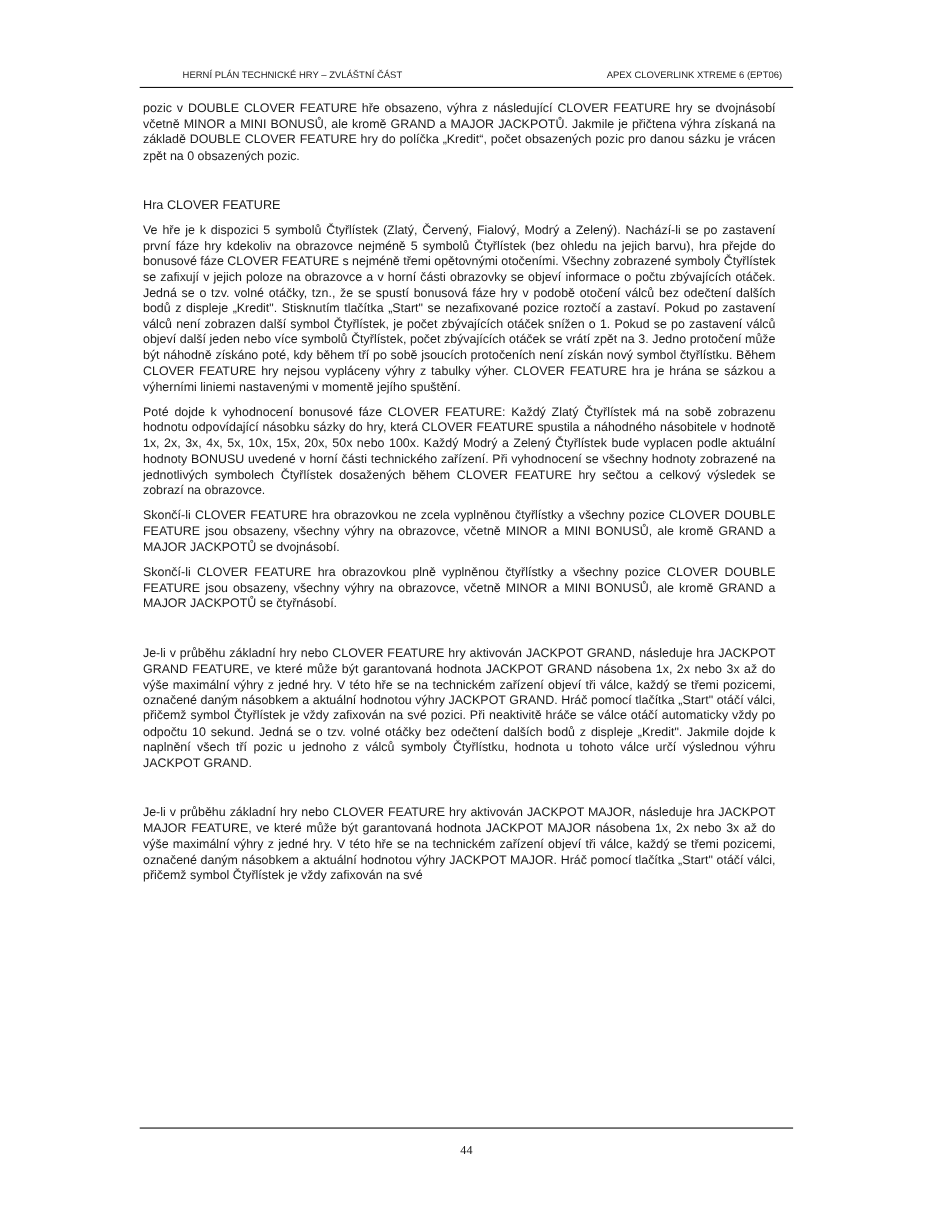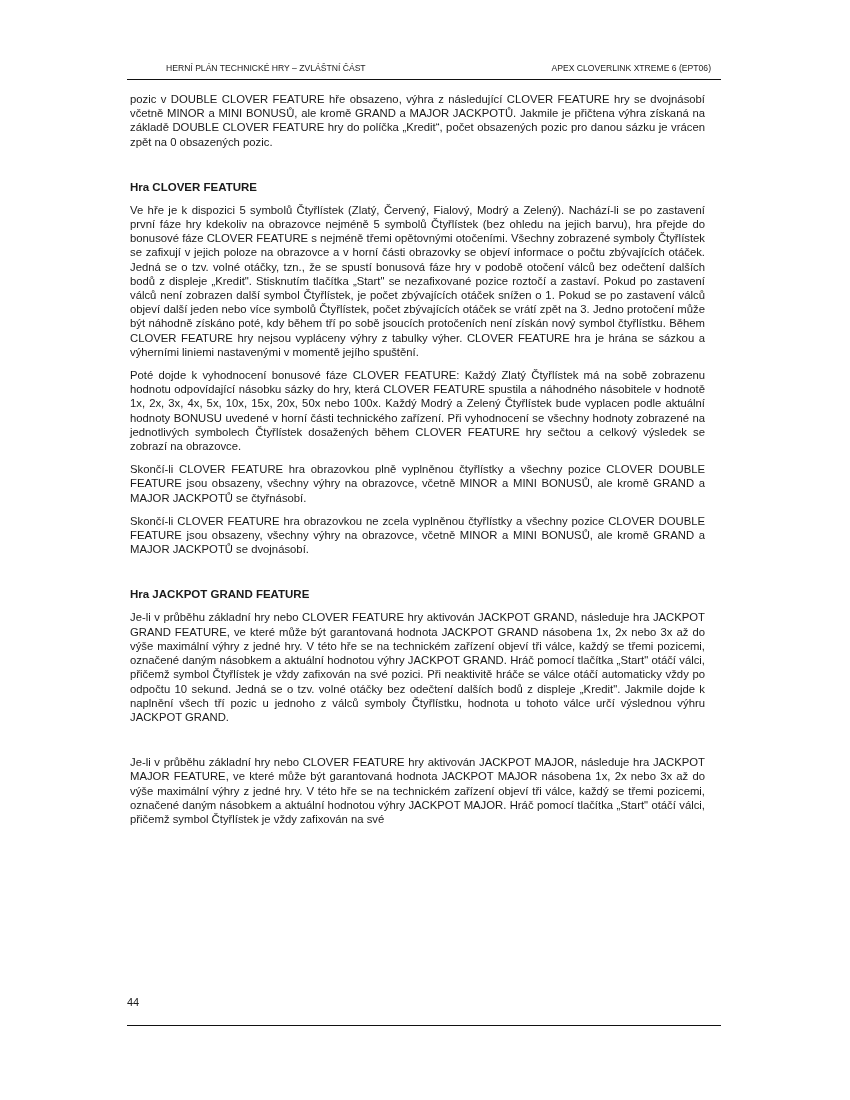--- a/index.html
+++ b/index.html
@@ -8,52 +8,51 @@
   .page { position: absolute; left: 127px; top: 0; width: 594px; }
   .header { position: absolute; top: 63px; left: 0; width: 594px; height: 14px;
             font-size: 8.6px; letter-spacing: 0; }
   .header .left { position: absolute; left: 10px; top: 0; padding-left: 29px; }
   .header .right { position: absolute; right: 10px; top: 0; }
   .header-rule { position: absolute; top: 79px; left: 0; width: 594px; height: 0;
                  border-top: 1.5px solid #111; }
   .content { position: absolute; top: 92px; left: 3px; width: 589px;
              font-size: 11.3px; line-height: 14.2px; text-align: justify; }
   .content p { margin: 0 14px 9px 0; }
-  .content h2 { font-size: 11.5px; font-weight: bold; margin: 0 0 9px 0; line-height: 14px; }
+  .content h2 { font-size: 11.5px; font-weight: normal; margin: 0 0 9px 0; line-height: 14px; }
   .gap { height: 22px; }
   .footer-rule { position: absolute; top: 1025px; left: 0; width: 594px; height: 0;
                  border-top: 1.5px solid #111; }
-  .page-num { position: absolute; top: 996px; left: 0; width: 594px; 
-              font-size: 11px; }
+  .page-num { position: absolute; top: 1040px; left: 0; width: 594px; text-align: center;
+              font-size: 11px; font-family: Liberation Serif, serif; }
 </style>
 </head>
 <body>
 
 <div class="page">
   <div class="header">
     <span class="left">HERNÍ PLÁN TECHNICKÉ HRY – ZVLÁŠTNÍ ČÁST</span>
     <span class="right">APEX CLOVERLINK XTREME 6 (EPT06)</span>
   </div>
   <div class="header-rule"></div>
 
   <div class="content">
     <p>pozic v DOUBLE CLOVER FEATURE hře obsazeno, výhra z následující CLOVER FEATURE hry se dvojnásobí včetně MINOR a MINI BONUSŮ, ale kromě GRAND a MAJOR JACKPOTŮ. Jakmile je přičtena výhra získaná na základě DOUBLE CLOVER FEATURE hry do políčka „Kredit“, počet obsazených pozic pro danou sázku je vrácen zpět na 0 obsazených pozic.</p>
     <div class="gap"></div>
 
     <section>
       <h2>Hra CLOVER FEATURE</h2>
       <p>Ve hře je k dispozici 5 symbolů Čtyřlístek (Zlatý, Červený, Fialový, Modrý a Zelený). Nachází-li se po zastavení první fáze hry kdekoliv na obrazovce nejméně 5 symbolů Čtyřlístek (bez ohledu na jejich barvu), hra přejde do bonusové fáze CLOVER FEATURE s nejméně třemi opětovnými otočeními. Všechny zobrazené symboly Čtyřlístek se zafixují v jejich poloze na obrazovce a v horní části obrazovky se objeví informace o počtu zbývajících otáček. Jedná se o tzv. volné otáčky, tzn., že se spustí bonusová fáze hry v podobě otočení válců bez odečtení dalších bodů z displeje „Kredit". Stisknutím tlačítka „Start" se nezafixované pozice roztočí a zastaví. Pokud po zastavení válců není zobrazen další symbol Čtyřlístek, je počet zbývajících otáček snížen o 1. Pokud se po zastavení válců objeví další jeden nebo více symbolů Čtyřlístek, počet zbývajících otáček se vrátí zpět na 3. Jedno protočení může být náhodně získáno poté, kdy během tří po sobě jsoucích protočeních není získán nový symbol čtyřlístku. Během CLOVER FEATURE hry nejsou vypláceny výhry z tabulky výher. CLOVER FEATURE hra je hrána se sázkou a výherními liniemi nastavenými v momentě jejího spuštění.</p>
       <p>Poté dojde k vyhodnocení bonusové fáze CLOVER FEATURE: Každý Zlatý Čtyřlístek má na sobě zobrazenu hodnotu odpovídající násobku sázky do hry, která CLOVER FEATURE spustila a náhodného násobitele v hodnotě 1x, 2x, 3x, 4x, 5x, 10x, 15x, 20x, 50x nebo 100x. Každý Modrý a Zelený Čtyřlístek bude vyplacen podle aktuální hodnoty BONUSU uvedené v horní části technického zařízení. Při vyhodnocení se všechny hodnoty zobrazené na jednotlivých symbolech Čtyřlístek dosažených během CLOVER FEATURE hry sečtou a celkový výsledek se zobrazí na obrazovce.</p>
+      <p>Skončí-li CLOVER FEATURE hra obrazovkou ne zcela vyplněnou čtyřlístky a všechny pozice CLOVER DOUBLE FEATURE jsou obsazeny, všechny výhry na obrazovce, včetně MINOR a MINI BONUSŮ, ale kromě GRAND a MAJOR JACKPOTŮ se dvojnásobí.</p>
       <p>Skončí-li CLOVER FEATURE hra obrazovkou plně vyplněnou čtyřlístky a všechny pozice CLOVER DOUBLE FEATURE jsou obsazeny, všechny výhry na obrazovce, včetně MINOR a MINI BONUSŮ, ale kromě GRAND a MAJOR JACKPOTŮ se čtyřnásobí.</p>
-      <p>Skončí-li CLOVER FEATURE hra obrazovkou ne zcela vyplněnou čtyřlístky a všechny pozice CLOVER DOUBLE FEATURE jsou obsazeny, všechny výhry na obrazovce, včetně MINOR a MINI BONUSŮ, ale kromě GRAND a MAJOR JACKPOTŮ se dvojnásobí.</p>
     </section>
     <div class="gap"></div>
 
     <section>
-      <h2>Hra JACKPOT GRAND FEATURE</h2>
       <p>Je-li v průběhu základní hry nebo CLOVER FEATURE hry aktivován JACKPOT GRAND, následuje hra JACKPOT GRAND FEATURE, ve které může být garantovaná hodnota JACKPOT GRAND násobena 1x, 2x nebo 3x až do výše maximální výhry z jedné hry. V této hře se na technickém zařízení objeví tři válce, každý se třemi pozicemi, označené daným násobkem a aktuální hodnotou výhry JACKPOT GRAND. Hráč pomocí tlačítka „Start" otáčí válci, přičemž symbol Čtyřlístek je vždy zafixován na své pozici. Při neaktivitě hráče se válce otáčí automaticky vždy po odpočtu 10 sekund. Jedná se o tzv. volné otáčky bez odečtení dalších bodů z displeje „Kredit". Jakmile dojde k naplnění všech tří pozic u jednoho z válců symboly Čtyřlístku, hodnota u tohoto válce určí výslednou výhru JACKPOT GRAND.</p>
     </section>
     <div class="gap"></div>
 
     <section>
       <p>Je-li v průběhu základní hry nebo CLOVER FEATURE hry aktivován JACKPOT MAJOR, následuje hra JACKPOT MAJOR FEATURE, ve které může být garantovaná hodnota JACKPOT MAJOR násobena 1x, 2x nebo 3x až do výše maximální výhry z jedné hry. V této hře se na technickém zařízení objeví tři válce, každý se třemi pozicemi, označené daným násobkem a aktuální hodnotou výhry JACKPOT MAJOR. Hráč pomocí tlačítka „Start" otáčí válci, přičemž symbol Čtyřlístek je vždy zafixován na své</p>
     </section>
   </div>
 
   <div class="footer-rule"></div>

